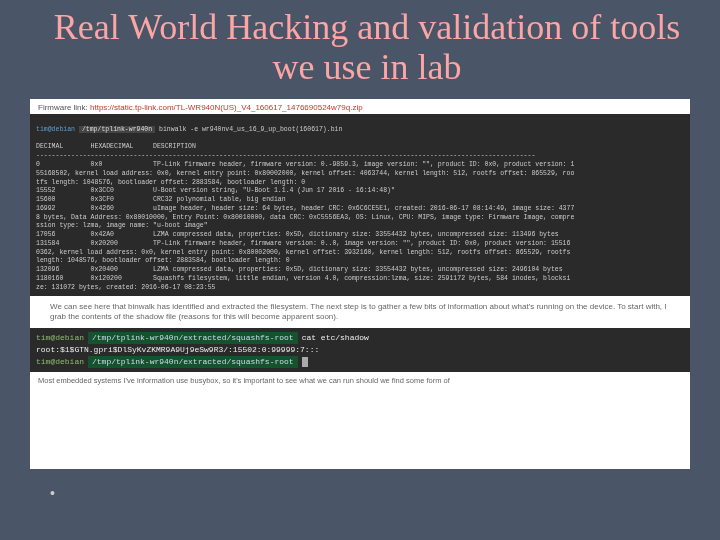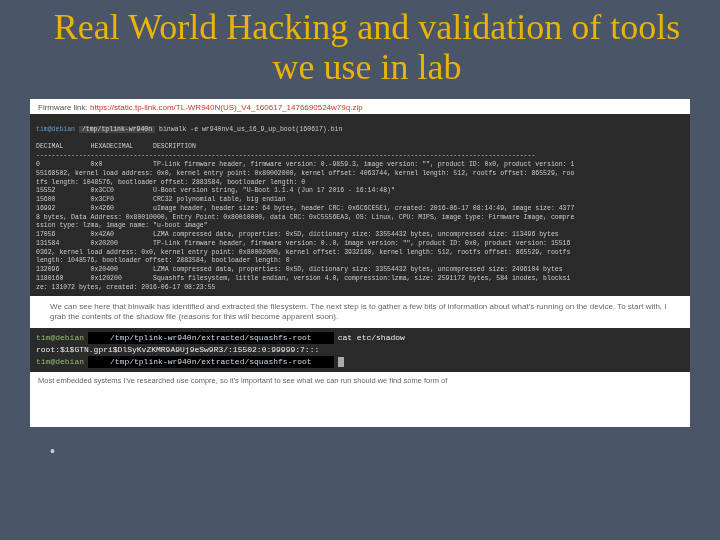--- a/index.html
+++ b/index.html
@@ -5,30 +5,30 @@
   * { margin: 0; padding: 0; box-sizing: border-box; }
   body {
     width: 720px;
     height: 540px;
     background: #4a5568;
     font-family: Georgia, 'Times New Roman', serif;
     overflow: hidden;
   }
   .title {
     text-align: center;
-    color: #eab308;
+    color: #fca5a5;
     font-size: 36px;
     font-weight: normal;
     padding: 8px 30px 12px 44px;
     line-height: 1.1;
   }
   .content-box {
     background: #fff;
     margin: 0 30px;
-    height: 328px;
+    height: 370px;
     overflow: hidden;
     font-family: Arial, Helvetica, sans-serif;
   }
   .fw-line {
     font-size: 8px;
     color: #555;
     padding: 4px 8px 2px 8px;
   }
   .fw-link { color: #c0392b; }
   .terminal {
@@ -52,21 +52,21 @@
   .terminal2 {
     background: #2a2a2a;
     color: #ccc;
     font-family: 'Courier New', monospace;
     font-size: 8px;
     line-height: 1.5;
     padding: 4px 6px;
   }
   .t2-line { display: flex; align-items: center; gap: 4px; }
   .t2-user { color: #8fbc6f; }
-  .t2-path { background: #000000; color: #cde; padding: 0 22px; }
+  .t2-path { background: #14532d; color: #cde; padding: 0 4px; }
   .t2-white { color: #eee; }
   .t2-cursor { background: #aaa; width: 6px; height: 10px; display: inline-block; }
   .footer-text {
     font-size: 7.5px;
     color: #666;
     padding: 4px 8px;
   }
   .bullet-row {
     display: flex;
     align-items: center;
@@ -123,18 +123,18 @@
       <span class="t2-white">cat etc/shadow</span>
     </div>
     <div class="t2-white">root:$1$GTN.gpri$DlSyKvZKMR9A9Uj9eSw9R3/:15502:0:99999:7:::</div>
     <div class="t2-line">
       <span class="t2-user">tim@debian</span>
       <span class="t2-path">/tmp/tplink-wr940n/extracted/squashfs-root</span>
       <span class="t2-cursor"></span>
     </div>
   </div>
 
-  <div class="footer-text">Most embedded systems I've researched use compre, so it's important to see what we can run should we find some form of</div>
+  <div class="footer-text">Most embedded systems I've information use busybox, so it's important to see what we can run should we find some form of</div>
 </div>
 
 <div class="bullet-row">
   <span class="bullet">•</span>
 </div>
 
 </body></html>

